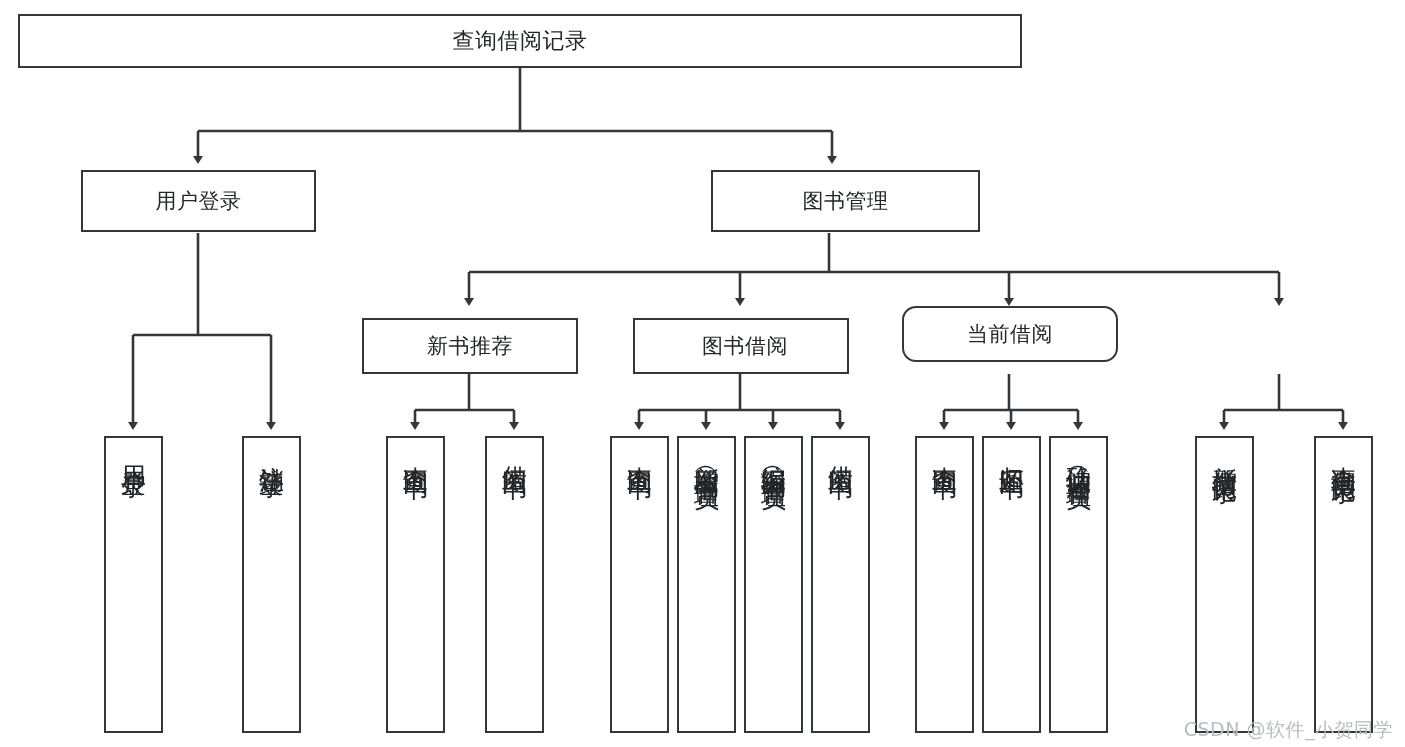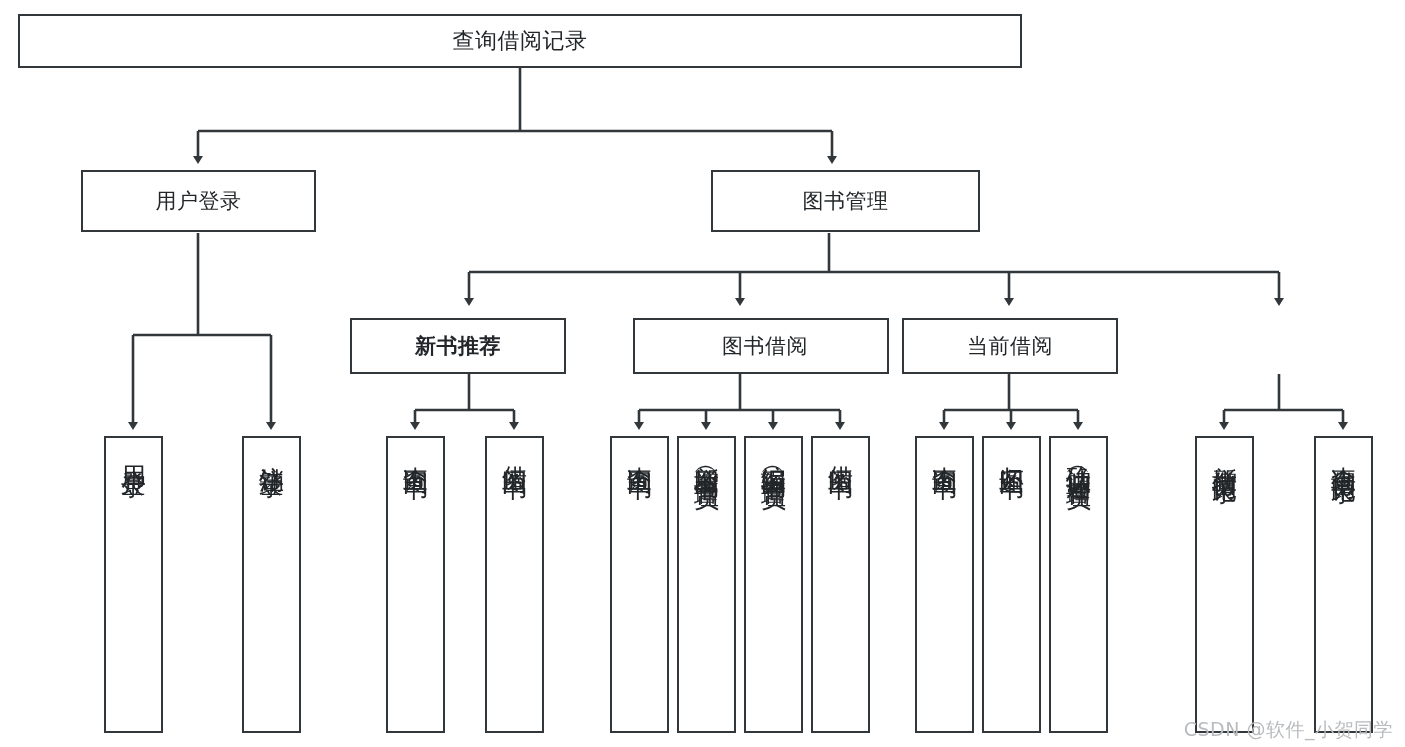--- a/index.html
+++ b/index.html
@@ -136,29 +136,29 @@
   </div>
 
   <div class="node horiz" style="left:81px; top:170px; width:235px; height:62px;">
     <span class="lbl">用户登录</span>
   </div>
 
   <div class="node horiz" style="left:711px; top:170px; width:269px; height:62px;">
     <span class="lbl">图书管理</span>
   </div>
 
-  <div class="node horiz" style="left:350px; top:318px; width:216px; height:56px;font-weight:bold;">
+  <div class="node horiz" style="left:362px; top:318px; width:216px; height:56px;">
     <span class="lbl">新书推荐</span>
   </div>
 
-  <div class="node horiz" style="left:633px; top:318px; width:256px; height:56px;padding-left:8px;">
+  <div class="node horiz" style="left:633px; top:318px; width:216px; height:56px;padding-left:8px;">
     <span class="lbl">图书借阅</span>
   </div>
 
-  <div class="node horiz" style="left:902px; top:318px; width:216px; height:56px;">
+  <div class="node horiz" style="left:902px; top:306px; width:216px; height:56px;border-radius:14px;">
     <span class="lbl">当前借阅</span>
   </div>
 
 
   <div class="node vert" style="left:104px; top:436px; width:59px; height:297px;">
     <span class="lbl">用户登录</span>
   </div>
 
   <div class="node vert" style="left:242px; top:436px; width:59px; height:297px;">
     <span class="lbl">注销登录</span>

